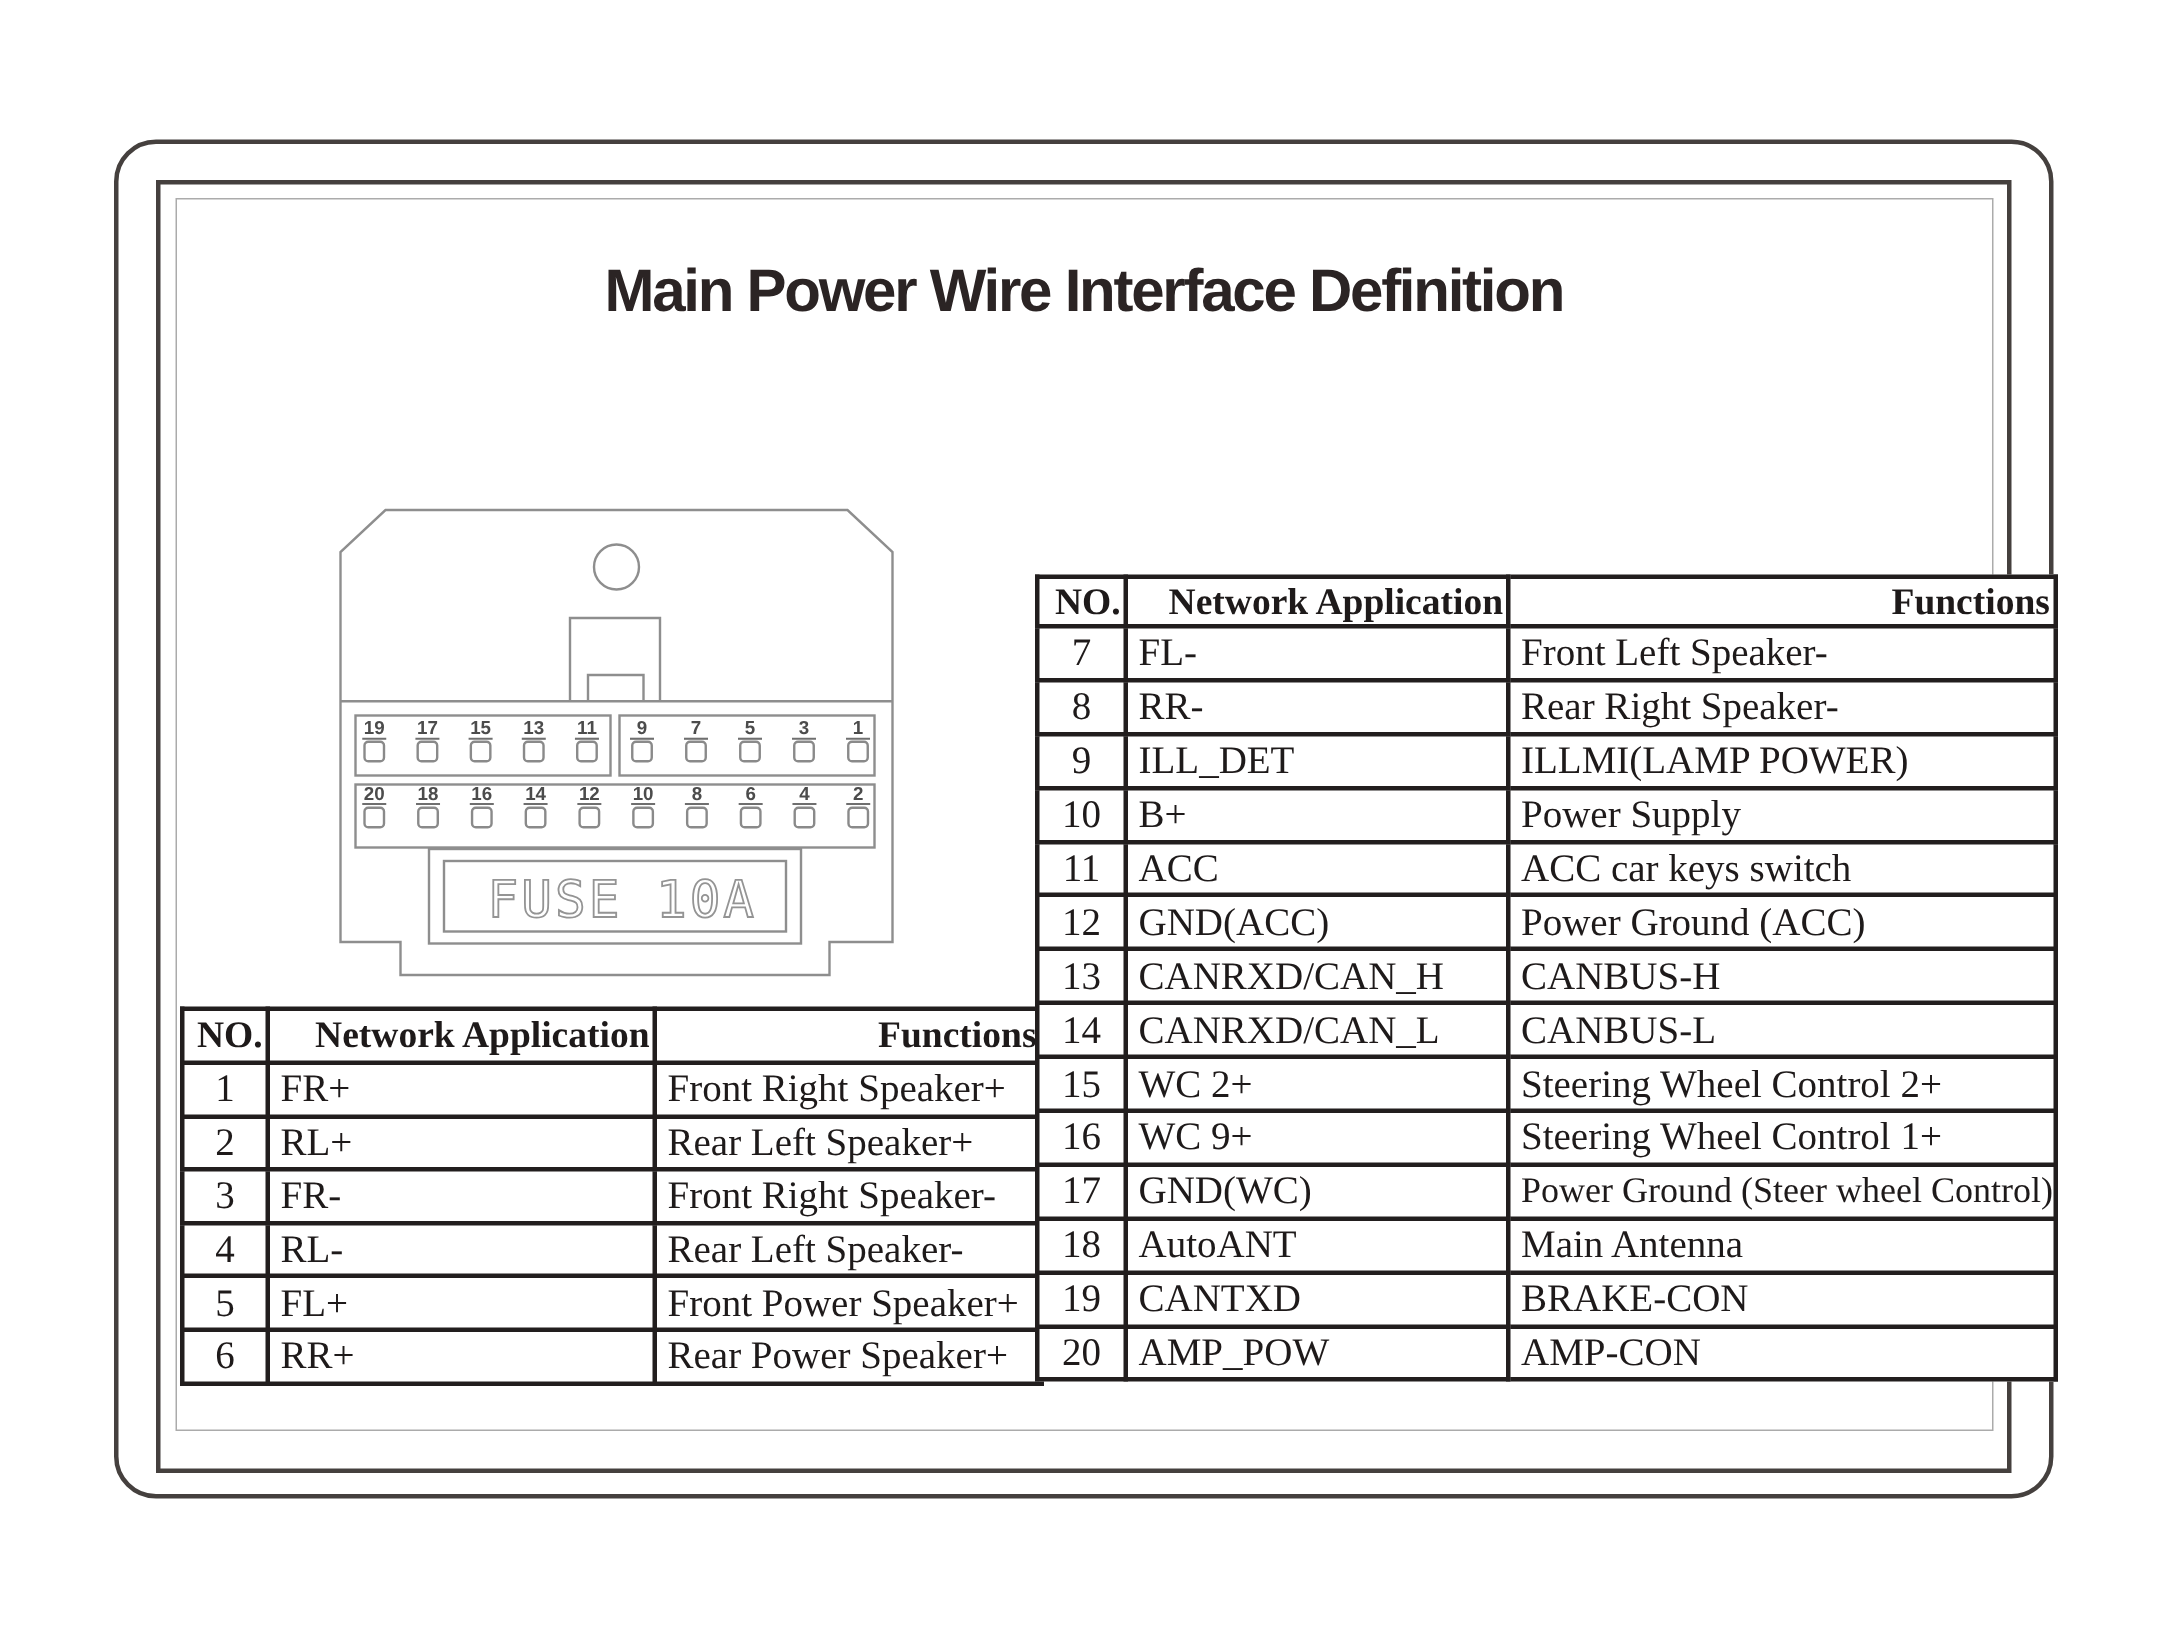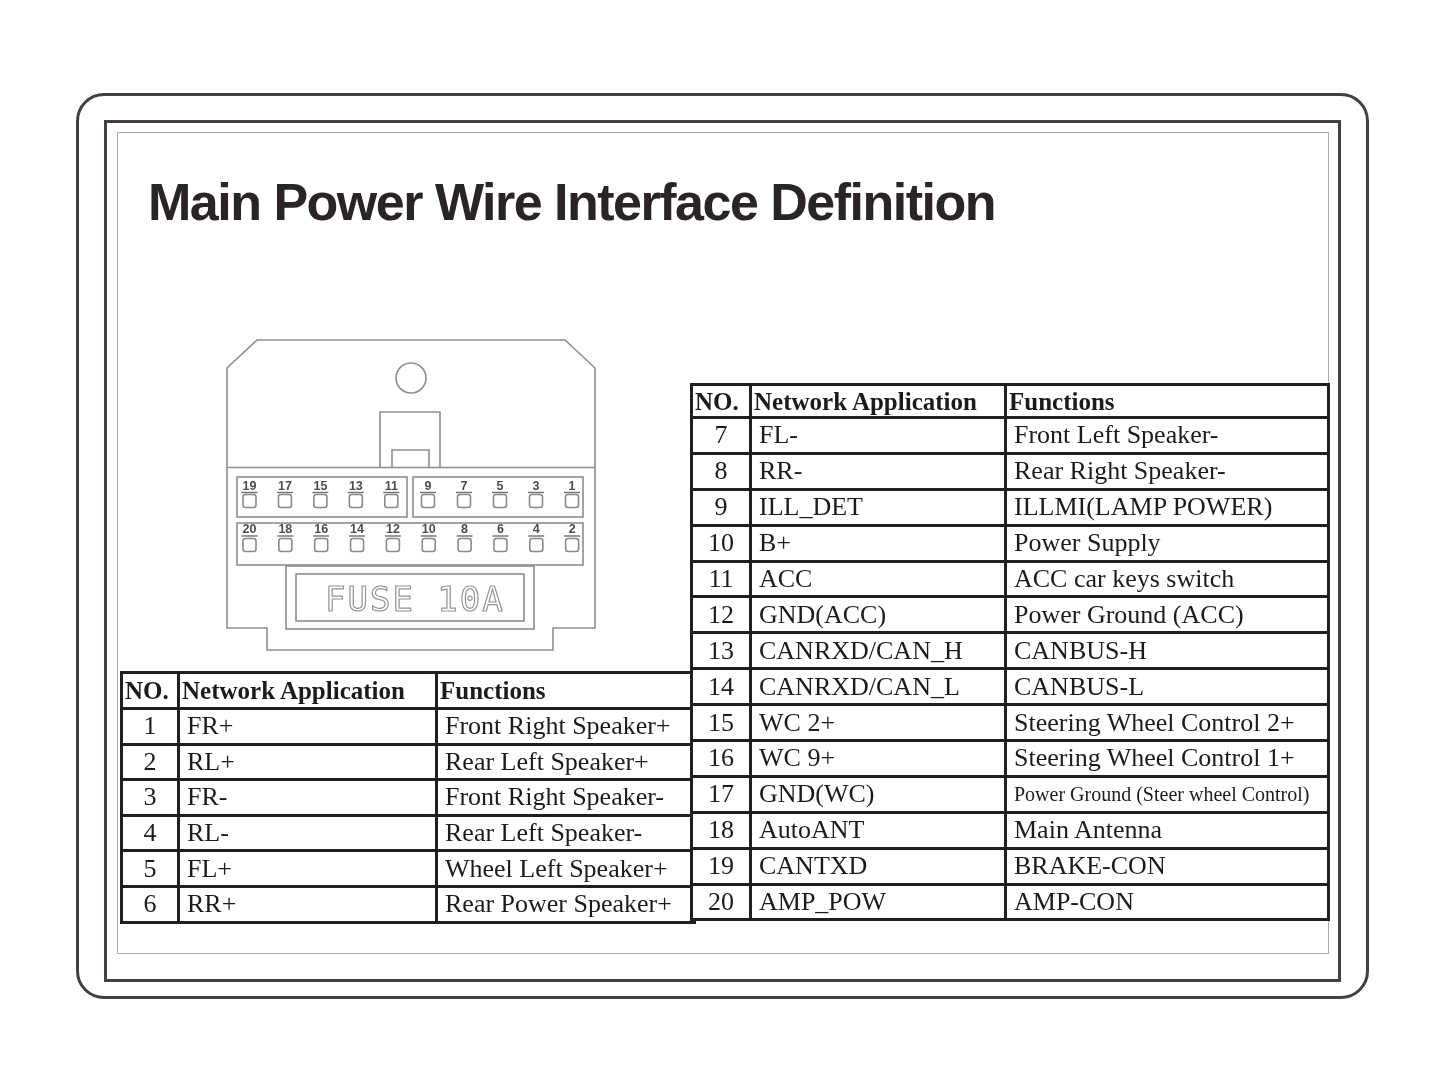--- a/index.html
+++ b/index.html
@@ -15,39 +15,39 @@
   .frame-middle{
     position:absolute;left:104px;top:120px;width:1237px;height:862px;
     border:3px solid #45403e;box-sizing:border-box;
   }
   .frame-inner{
     position:absolute;left:117px;top:132px;width:1212px;height:822px;
     border:1px solid #ababab;box-sizing:border-box;
   }
   .title{
     position:absolute;left:104px;top:172px;width:1237px;
-    text-align:left;font-size:52px;font-weight:bold;color:#2b2424;
-    letter-spacing:-1.5px;white-space:nowrap;padding-left:44px;
+    text-align:center;font-size:40px;font-weight:bold;color:#2b2424;
+    letter-spacing:-1.5px;white-space:nowrap;
   }
   .connector-svg{position:absolute;left:205px;top:325px;}
 
   
   table.pinout{
     position:absolute;border-collapse:collapse;table-layout:fixed;
     font-family:"Liberation Serif",serif;color:#1e1a1a;background:#ffffff;
   }
   table.pinout td,table.pinout th{
     border:3px solid #221e1e;padding:0 0 0 7px;overflow:hidden;
     white-space:nowrap;font-size:26px;line-height:1;vertical-align:middle;
   }
   table.pinout th{
-    font-size:25px;font-weight:bold;text-align:left;padding:0 2px;
+    font-size:25px;font-weight:bold;text-align:right;padding:0 2px;
   }
   table.pinout td.num{text-align:center;padding:0 2px;}
-  table.pinout td.small{font-size:20px;}
+  table.pinout td.small{font-size:24px;}
   #table-left{left:120px;top:671px;}
   #table-left td{height:32.6px;}
   #table-left th{height:33px;}
   #table-right{left:690px;top:383px;}
   #table-right td{height:32.9px;}
   #table-right th{height:30px;}
 </style>
 </head>
 <body>
 
@@ -168,21 +168,21 @@
           <td>Front Right Speaker-</td>
         </tr>
         <tr>
           <td class="num">4</td>
           <td>RL-</td>
           <td>Rear Left Speaker-</td>
         </tr>
         <tr>
           <td class="num">5</td>
           <td>FL+</td>
-          <td>Wheel Left Speaker+</td>
+          <td>Front Power Speaker+</td>
         </tr>
         <tr>
           <td class="num">6</td>
           <td>RR+</td>
           <td>Rear Power Speaker+</td>
         </tr>
       </tbody>
   </table>
 
   <table class="pinout" id="table-right">

